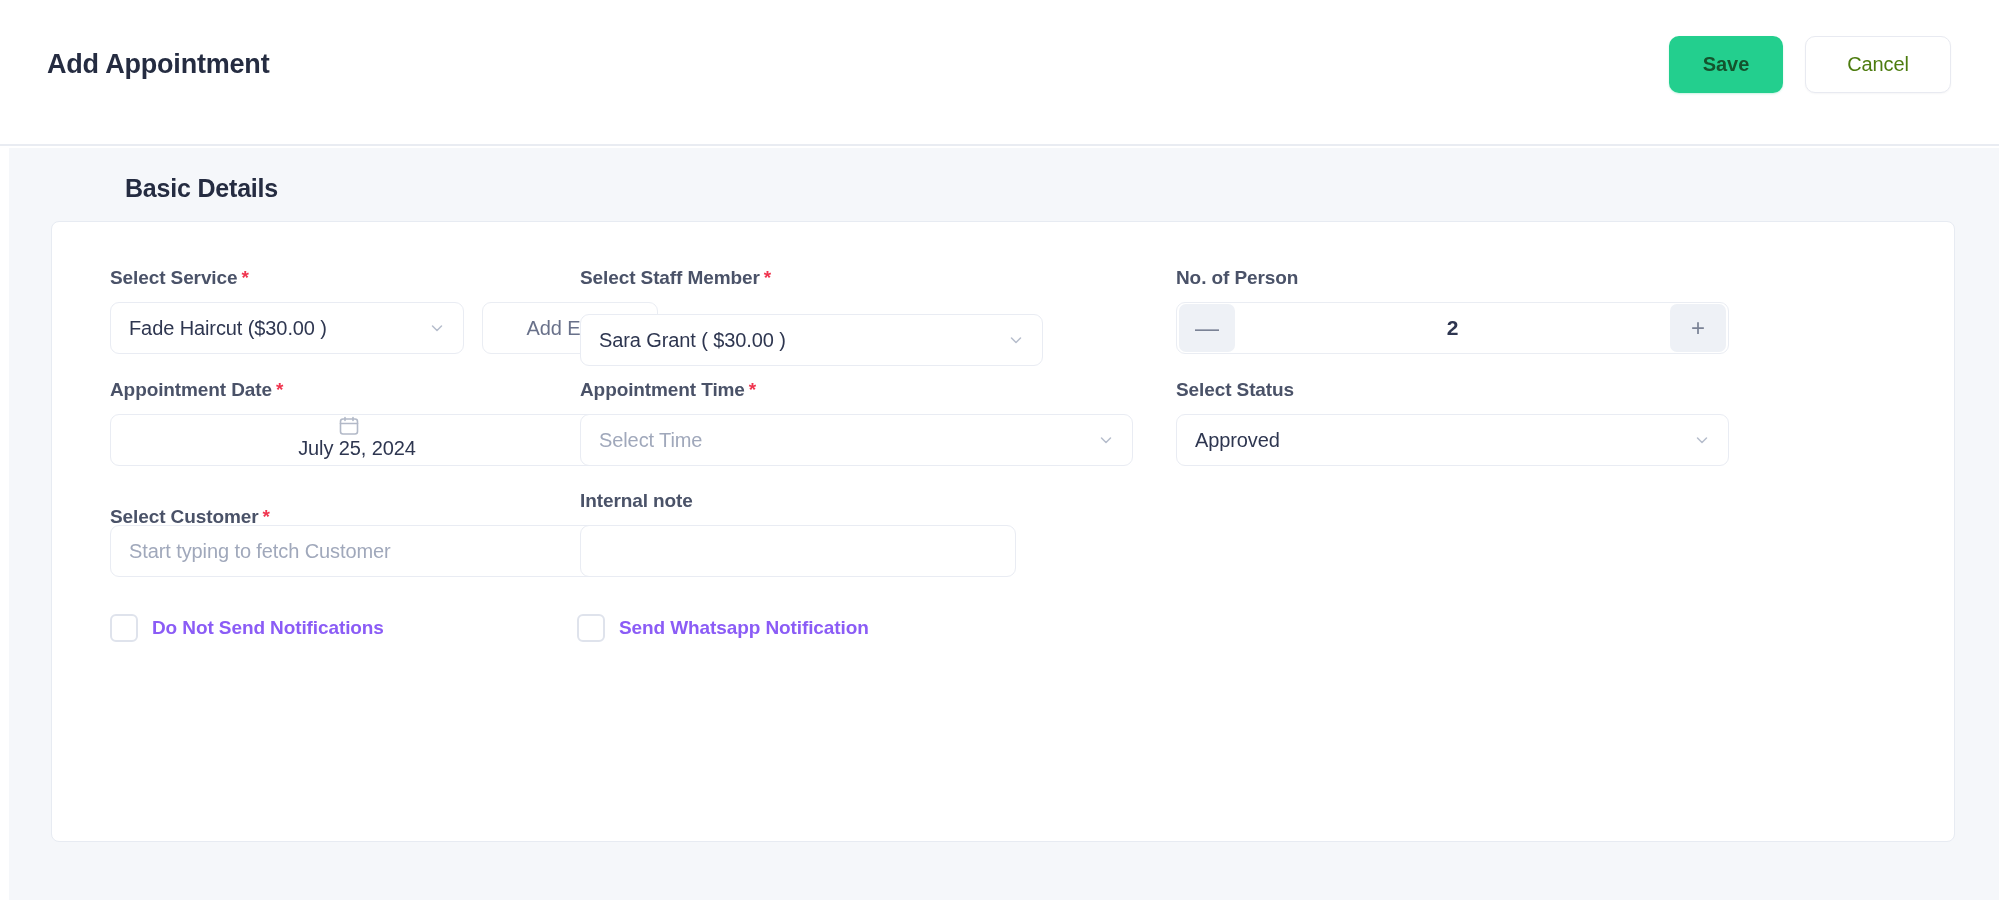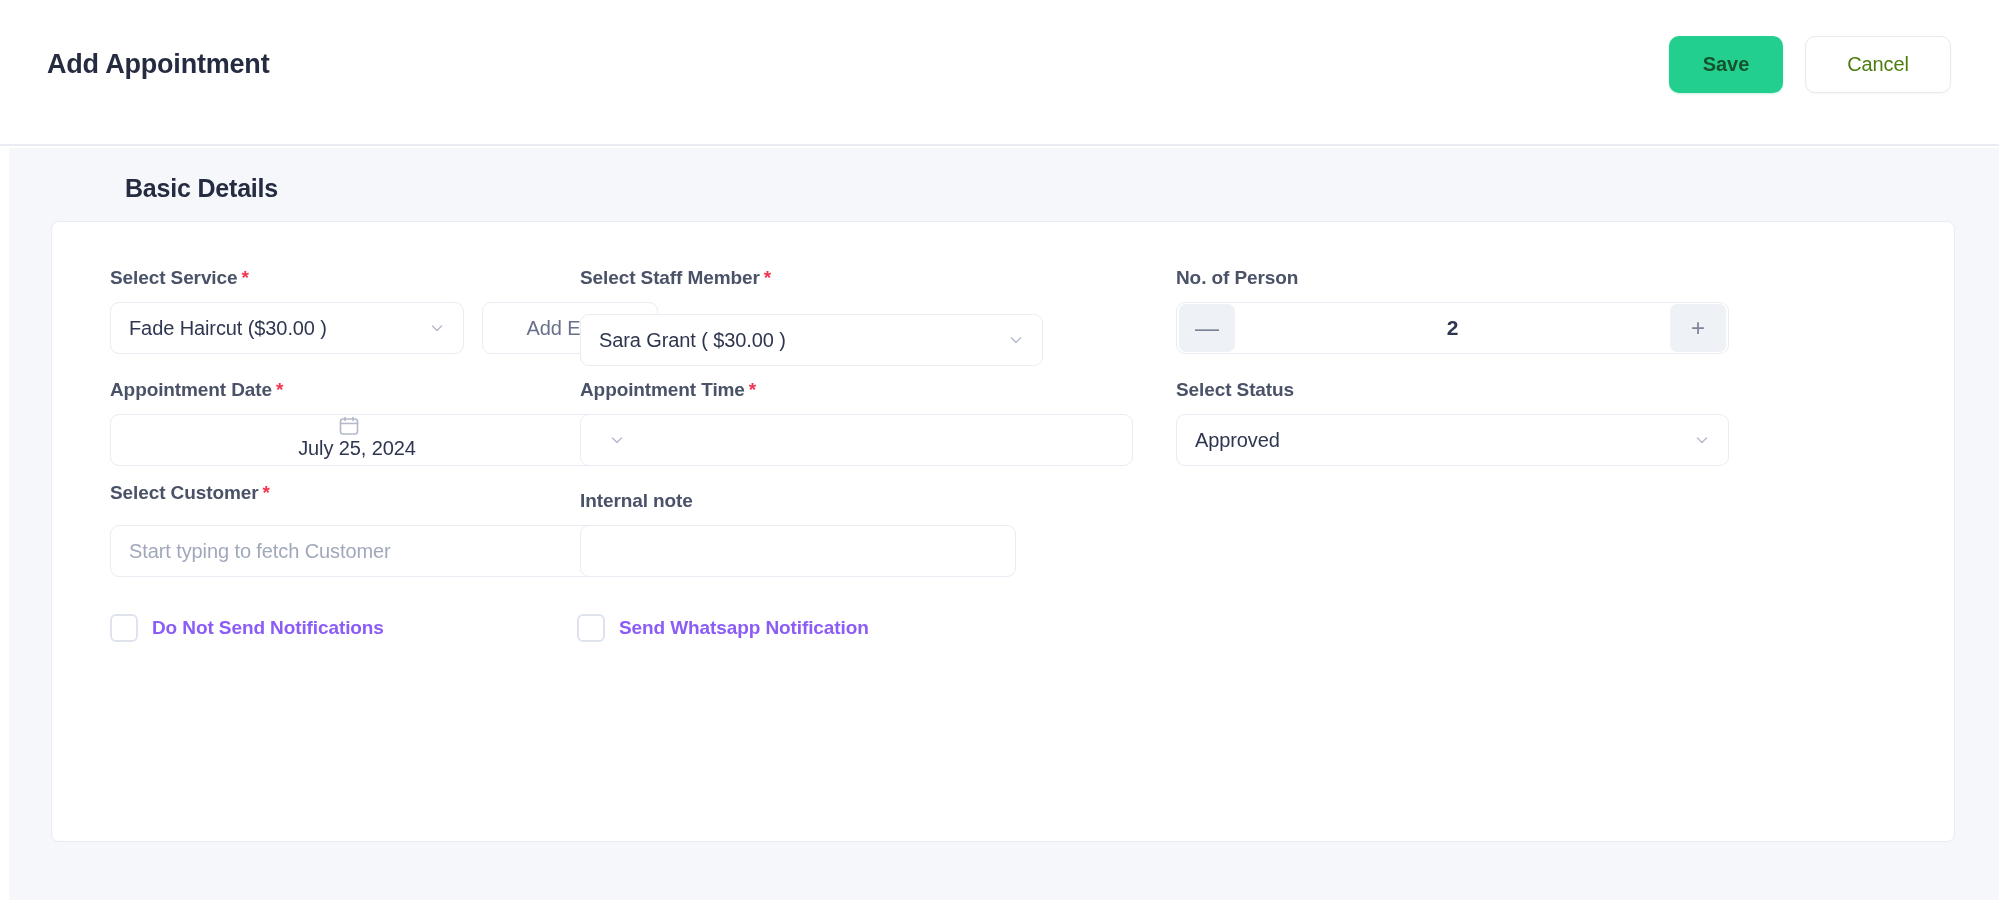--- a/index.html
+++ b/index.html
@@ -290,40 +290,41 @@
             <path d="M7 2.5 V5.5 M15 2.5 V5.5" stroke-linecap="round"></path>
           </svg>
         </span>
         <span class="val">July 25, 2024</span>
       </div>
 
       <div class="field-label" style="left:528px; top:157px;">
         <span>Appointment Time</span><span class="req">*</span>
       </div>
       <div class="control" style="left:528px; top:192px; width:553px;">
+        <span class="ph">Select Time</span>
         <span class="chev">
           <svg viewBox="0 0 16 16" fill="none" stroke="currentColor" stroke-width="1.5" width="16" height="16">
             <path d="M3.5 6 L8 10.5 L12.5 6" stroke-linecap="round" stroke-linejoin="round"></path>
           </svg>
         </span>
       </div>
 
       <div class="field-label" style="left:1124px; top:157px;">
         <span>Select Status</span>
       </div>
       <div class="control" style="left:1124px; top:192px; width:553px;">
         <span class="val">Approved</span>
         <span class="chev">
           <svg viewBox="0 0 16 16" fill="none" stroke="currentColor" stroke-width="1.5" width="16" height="16">
             <path d="M3.5 6 L8 10.5 L12.5 6" stroke-linecap="round" stroke-linejoin="round"></path>
           </svg>
         </span>
       </div>
 
-      <div class="field-label" style="left:58px; top:260px;text-align:center;">
+      <div class="field-label" style="left:58px; top:284px;text-align:center;">
         <span>Select Customer</span><span class="req">*</span>
       </div>
       <div class="control" style="left:58px; top:303px; width:494px;">
         <span class="ph">Start typing to fetch Customer</span>
       </div>
 
       <div class="field-label" style="left:528px; top:268px;">
         <span>Internal note</span>
       </div>
       <div class="control" style="left:528px; top:303px; width:436px;">

